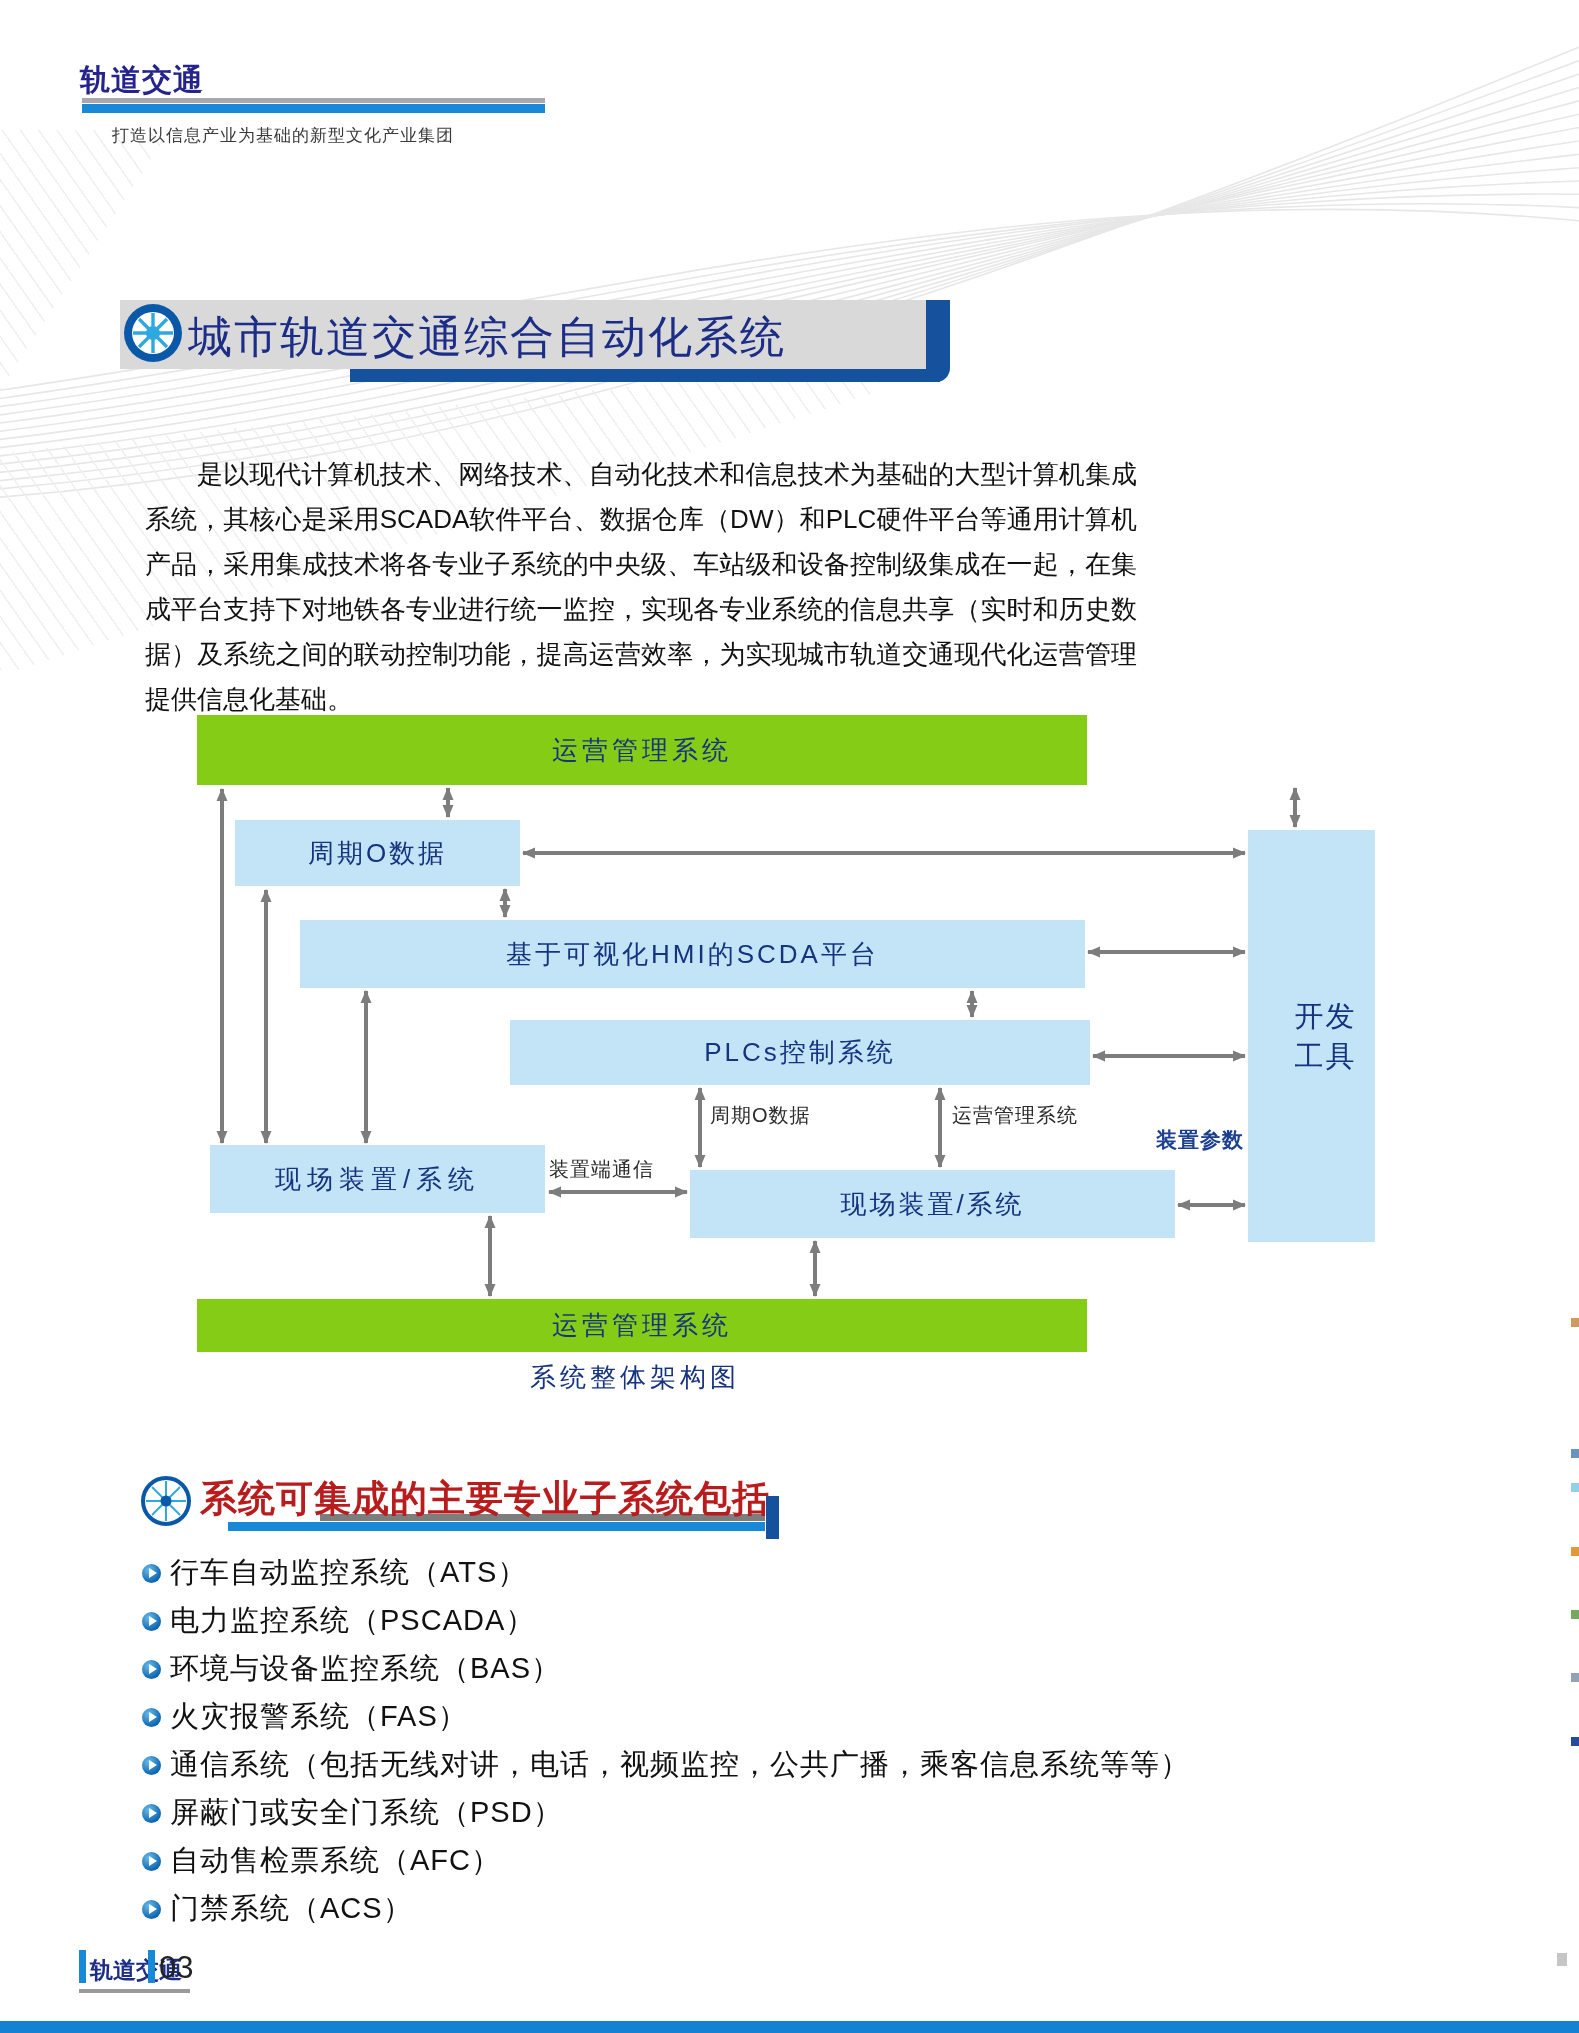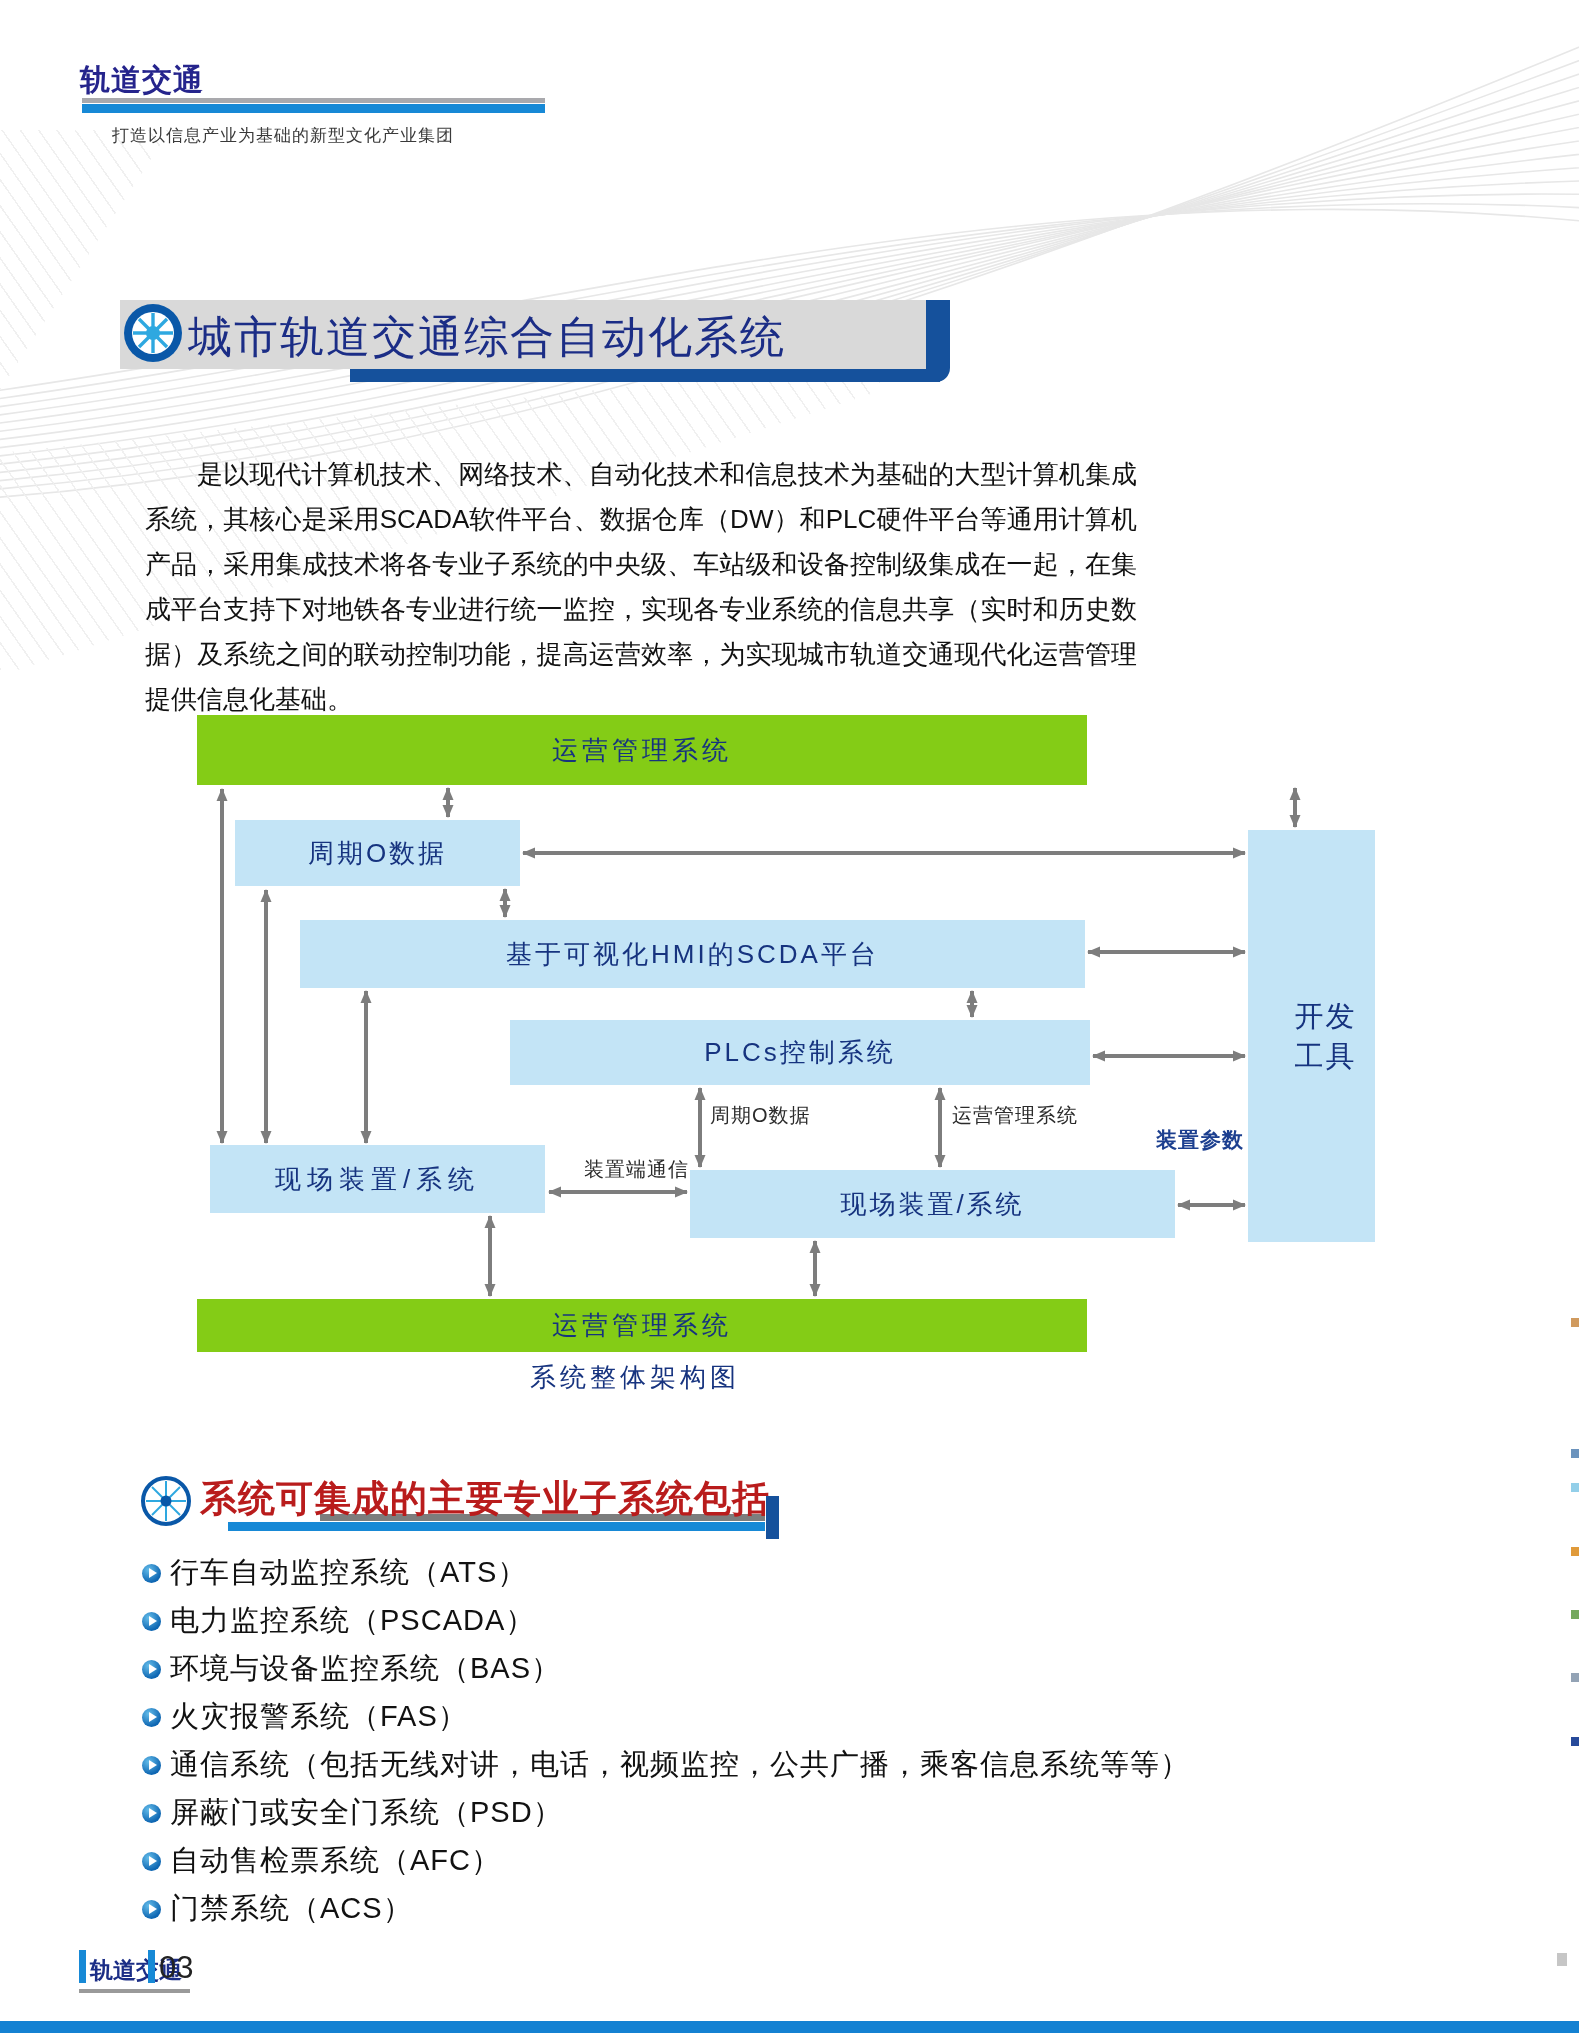--- a/index.html
+++ b/index.html
@@ -49,21 +49,21 @@
          letter-spacing:2px;flex-direction:column;line-height:40px;padding-left:28px;}
   .d-fieldL{left:210px;top:1145px;width:335px;height:68px;letter-spacing:6px;}
   .d-fieldR{left:690px;top:1170px;width:485px;height:68px;}
   .d-bottombar{left:190px;top:1299px;width:890px;height:53px;}
   .d-caption{left:190px;top:1360px;width:890px;text-align:center;font-size:26px;
              color:#16337f;letter-spacing:4px;z-index:2;}
   .dlbl{position:absolute;font-size:20px;color:#2b2b2b;z-index:2;letter-spacing:1px;}
   .lbl-periodic{left:710px;top:1102px;}
   .lbl-paramupd{left:952px;top:1102px;}
   .lbl-param{left:1156px;top:1126px;color:#1c3f8f;font-weight:bold;font-size:21px;}
-  .lbl-comm{left:549px;top:1156px;width:140px;text-align:right;}
+  .lbl-comm{left:549px;top:1156px;width:140px;text-align:left;}
 
   
   .sec2-icon{left:140px;top:1475px;z-index:2;}
   .sec2-title{left:200px;top:1474px;font-size:37px;font-weight:bold;color:#b91c1c;
               letter-spacing:1px;z-index:3;}
   .sec2-gray{left:320px;top:1514px;width:445px;height:7px;background:#7d7d7d;z-index:1;}
   .sec2-blue{left:228px;top:1522px;width:537px;height:9px;background:#1789d6;z-index:1;}
   .sec2-tick{left:766px;top:1496px;width:13px;height:43px;background:#15519c;z-index:2;}
 
   .sublist{left:142px;top:1549px;width:1050px;z-index:2;list-style:none;margin:0;padding:0;}

